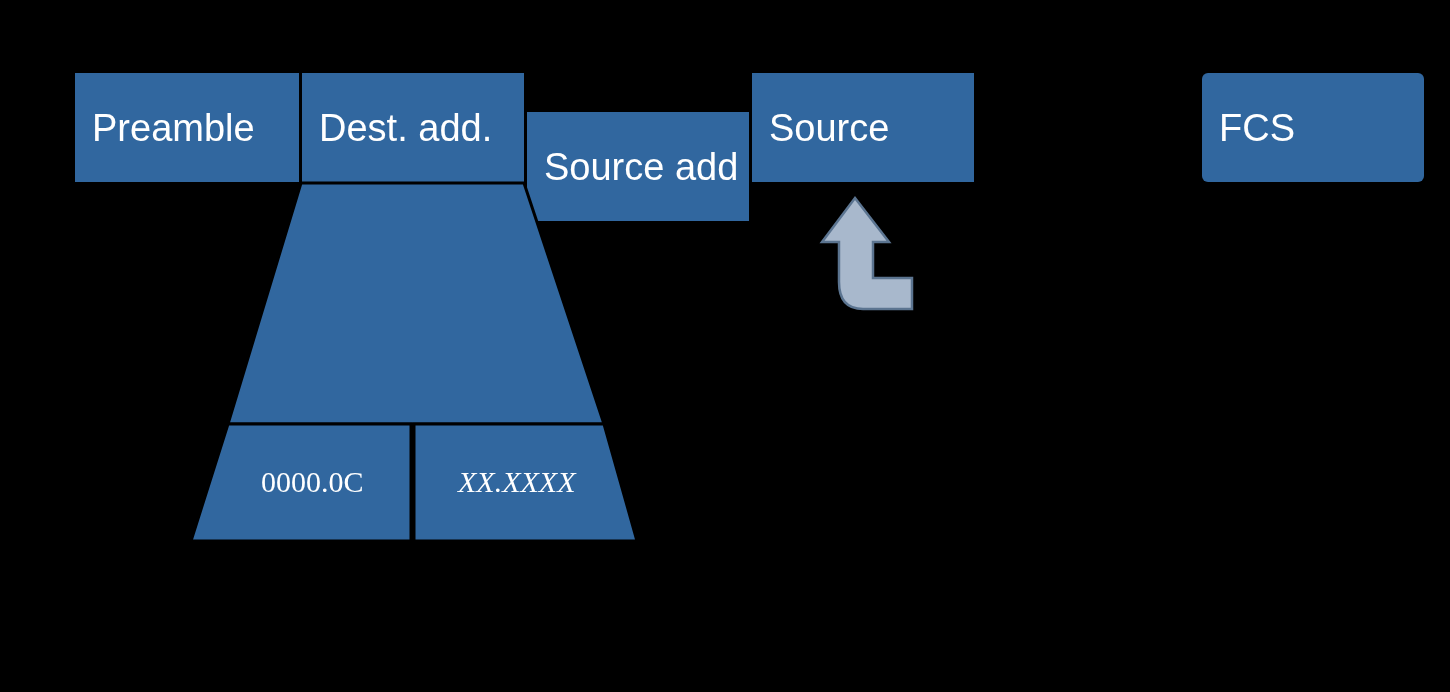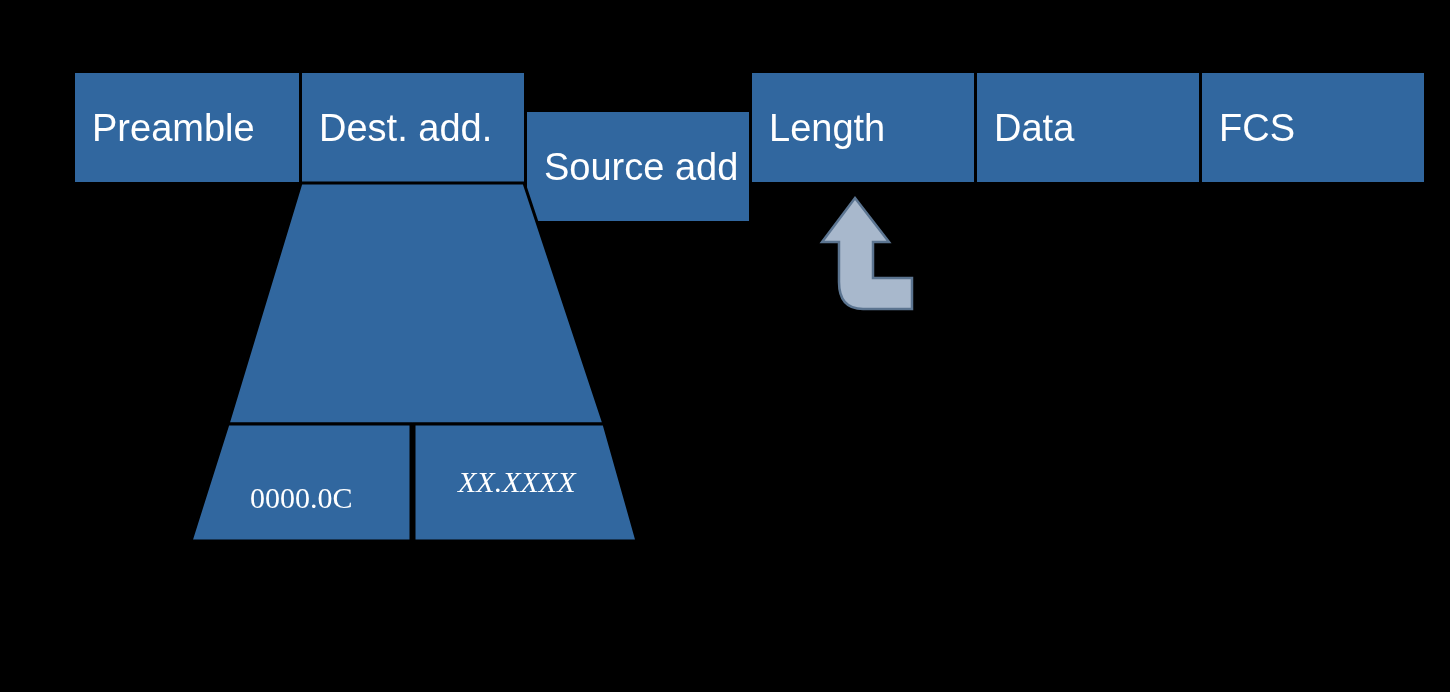--- a/index.html
+++ b/index.html
@@ -49,21 +49,21 @@
     letter-spacing: 0px;
     white-space: nowrap;
   }
 
   
   .cell-preamble   { left: 0px;    width: 224px; }
   .cell-dest       { left: 227px;  width: 222px; }
   .cell-source     { left: 452px;  width: 222px; margin-top: 39px; }
   .cell-length     { left: 677px;  width: 222px; }
   .cell-data       { left: 902px;  width: 222px; }
-  .cell-fcs        { left: 1127px; width: 222px; }
+  .cell-fcs        { left: 1127px; width: 222px; border-radius: 6px; }
 
   
   .trapezoid-group {
     position: absolute;
     left: 0;
     top: 0;
     width: 1450px;
     height: 692px;
     pointer-events: none;
   }
@@ -71,21 +71,21 @@
 
   
   .detail-label {
     position: absolute;
     color: #FFFFFF;
     font-family: "Liberation Serif", serif;
     font-size: 30px;
     line-height: 1;
     white-space: nowrap;
   }
-  .detail-oui  { left: 250px; top: 467px; margin-top: 16px; }
+  .detail-oui  { left: 261px; top: 467px; }
   .detail-nic  { left: 458px; top: 467px; font-style: italic; }
 
   
   .pointer-arrow {
     position: absolute;
     left: 815px;
     top: 190px;
     width: 110px;
     height: 125px;
   }
@@ -104,26 +104,23 @@
 
     <div class="frame-cell cell-preamble">
       <span class="cell-label">Preamble</span>
     </div>
 
     <div class="frame-cell cell-source">
       <span class="cell-label">Source add</span>
     </div>
 
     <div class="frame-cell cell-length">
-      <span class="cell-label">Length</span>
+      <span class="cell-label">Source</span>
     </div>
 
-    <div class="frame-cell cell-data">
-      <span class="cell-label">Data</span>
-    </div>
 
     <div class="frame-cell cell-fcs">
       <span class="cell-label">FCS</span>
     </div>
   </div>
 
   <div class="trapezoid-group">
     <svg width="1450" height="692" viewBox="0 0 1450 692" xmlns="http://www.w3.org/2000/svg">
 
       <polygon points="301,183 524,183 604,424 228,424" fill="#31679F" stroke="#000000" stroke-width="3"></polygon>

